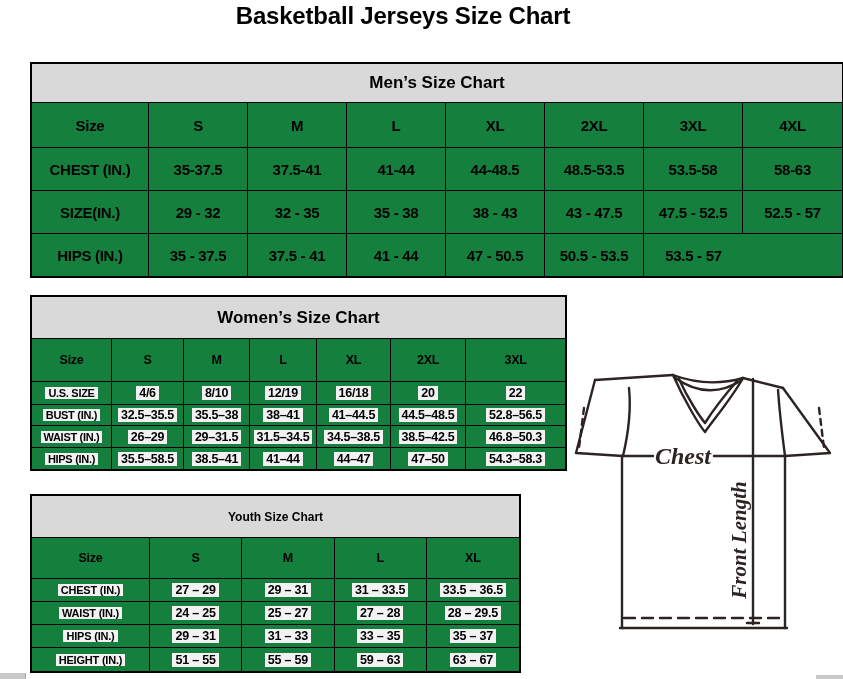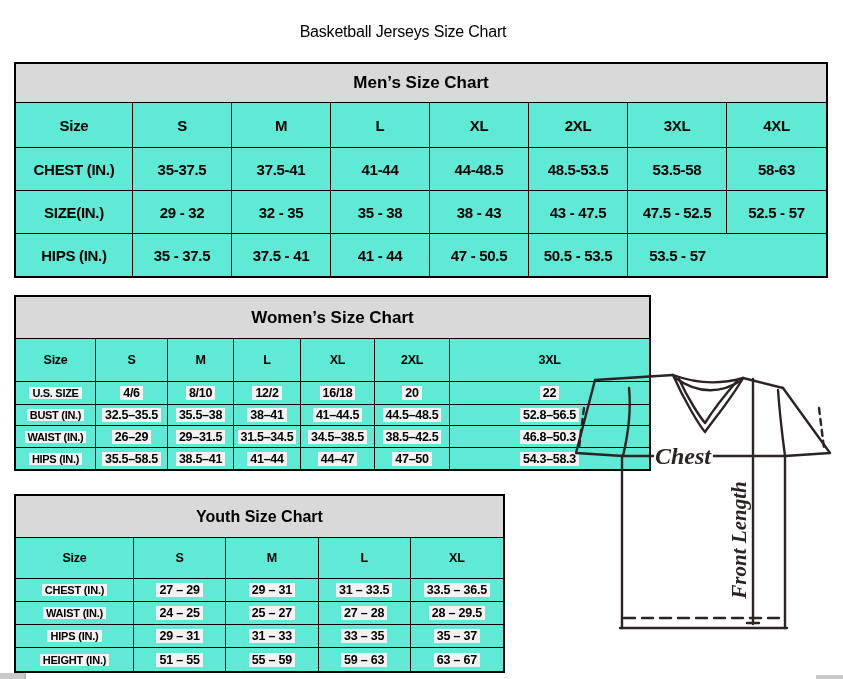--- a/index.html
+++ b/index.html
@@ -1,54 +1,54 @@
 <!DOCTYPE html>
 <html><head>
 <meta charset="utf-8">
 <style>
   html,body{margin:0;padding:0;}
   body{
     width:843px;height:679px;position:relative;background:#ffffff;
     font-family:"Liberation Sans",sans-serif;color:#000;overflow:hidden;
   }
   .page-title{
-    position:absolute;left:0;top:23px;width:806px;text-align:center;
-    font-size:16px;font-weight:normal;letter-spacing:-0.2px;
-  }
-  
-  .tbl{position:absolute;border:2px solid #000;box-sizing:border-box;background:#5eead4;}
+    position:absolute;left:0;top:2px;width:806px;text-align:center;
+    font-size:24px;font-weight:bold;letter-spacing:-0.2px;
+  }
+  
+  .tbl{position:absolute;border:2px solid #000;box-sizing:border-box;background:#15803d;margin-left:16px;}
   .tbl-title{
     display:flex;align-items:center;justify-content:center;
     background:#d9d9d9;border-bottom:1px solid #000;
     font-weight:bold;
   }
   .grid{display:grid;border-radius:21px;}
   .cell{
     display:flex;align-items:center;justify-content:center;
     border-right:1px solid #000;border-bottom:1px solid #000;
     font-weight:bold;box-sizing:border-box;white-space:nowrap;
   }
   .cell.no-r{border-right:none;}
   .cell.no-b{border-bottom:none;}
   
   .men{left:14px;top:62px;width:814px;}
   .men .tbl-title{height:38px;font-size:17px;}
   .men .grid{grid-template-columns:117px repeat(7,1fr);grid-template-rows:45px 43px 43px 42px;}
   .men .cell{font-size:15px;letter-spacing:-0.3px;}
   .men .colhead{font-size:15px;}
   
-  .women{left:14px;top:295px;width:637px;}
+  .women{left:14px;top:295px;width:537px;}
   .women .tbl-title{height:41px;font-size:17px;}
   .women .grid{grid-template-columns:80px 72px 66px 67px 74px 75px 1fr;grid-template-rows:43px 23px 21px 22px 21px;}
   .women .colhead{font-size:14px;}
   .women .cell{font-size:12.5px;letter-spacing:-0.3px;}
   .women .rowlabel{font-size:11px;}
   
   .youth{left:14px;top:494px;width:491px;}
-  .youth .tbl-title{height:41px;font-size:16px;}
+  .youth .tbl-title{height:41px;font-size:12px;}
   .youth .grid{grid-template-columns:118px repeat(4,1fr);grid-template-rows:41px 23px 23px 23px 23px;}
   .youth .colhead{font-size:14px;}
   .youth .cell{font-size:12.5px;letter-spacing:-0.2px;}
   .youth .rowlabel{font-size:11px;}
   
   .women .datacell .t,.youth .datacell .t,
   .women .rowlabel .t,.youth .rowlabel .t{background:#f2f2f2;padding:0 3px;}
   
   .jersey{position:absolute;left:556px;top:360px;width:287px;height:312px;margin:8px;}
   .jersey text{
@@ -190,21 +190,21 @@
       <div class="cell rowlabel">
         <span class="t">U.S. SIZE</span>
       </div>
       <div class="cell datacell">
         <span class="t">4/6</span>
       </div>
       <div class="cell datacell">
         <span class="t">8/10</span>
       </div>
       <div class="cell datacell">
-        <span class="t">12/2</span>
+        <span class="t">12/19</span>
       </div>
       <div class="cell datacell">
         <span class="t">16/18</span>
       </div>
       <div class="cell datacell">
         <span class="t">20</span>
       </div>
       <div class="cell datacell no-r">
         <span class="t">22</span>
       </div>

